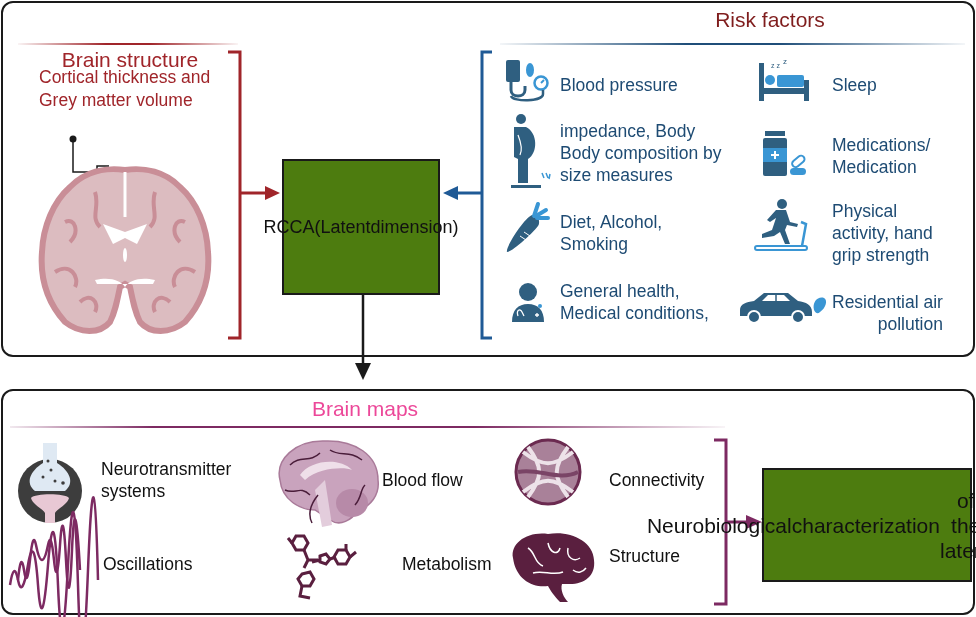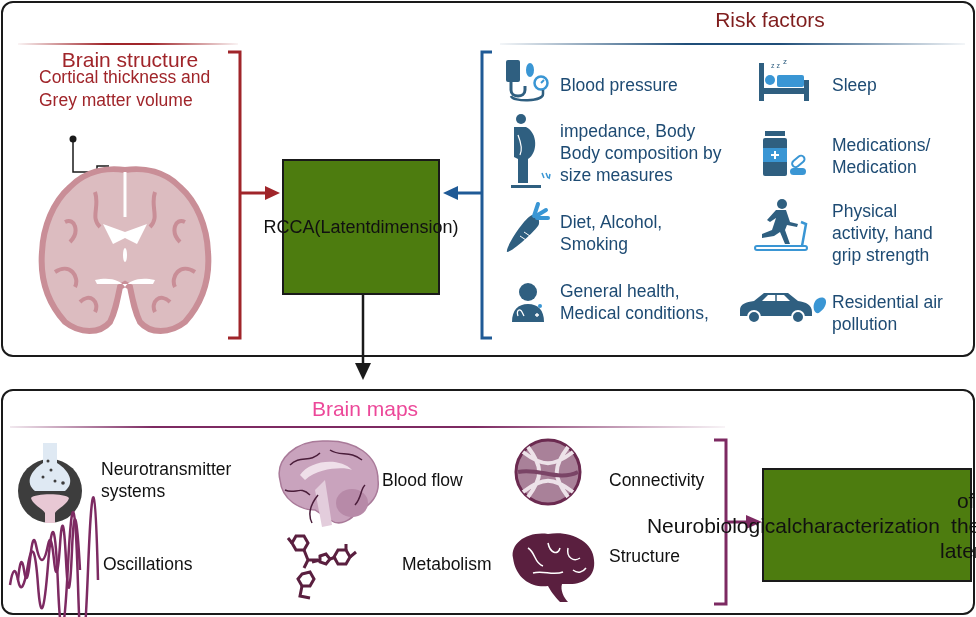--- a/index.html
+++ b/index.html
@@ -161,21 +161,21 @@
 </div>
 
 <svg width="90" height="40" style="left:738px; top:288px;">
   <path d="M2,22 C2,16 8,14 16,13 L26,5 L50,5 L60,13 C68,14 74,17 74,24 L74,28 L2,28 Z" fill="#2f5f80"></path>
   <path d="M30,7 L46,7 L52,13 L24,13 Z" fill="#fff"></path>
   <line x1="38" y1="7" x2="38" y2="13" stroke="#2f5f80" stroke-width="1.5"></line>
   <circle cx="16" cy="29" r="6" fill="#2f5f80" stroke="#fff" stroke-width="2"></circle>
   <circle cx="60" cy="29" r="6" fill="#2f5f80" stroke="#fff" stroke-width="2"></circle>
   <path d="M76,22 C74,14 80,8 86,10 C90,12 88,20 82,24 C80,26 78,26 76,22 Z" fill="#3a96d4"></path>
 </svg>
-<div class="abs txt" style="left:832px; top:291px;">
+<div class="abs txt" style="left:832px; top:291px;text-align:right;">
   <div>Residential air</div>
   <div>pollution</div>
 </div>
 
 <div class="panel" id="bottom-panel"></div>
 
 <div class="abs title plum" style="left:250px; top:397px; width:230px;">Brain maps</div>
 <div class="rule" style="left:10px; top:426px; width:715px; background:linear-gradient(90deg, rgba(125,42,98,0.1), #7d2a62 20%, #7d2a62 65%, rgba(125,42,98,0.05));"></div>
 
 <svg width="70" height="80" style="left:15px; top:443px;">

